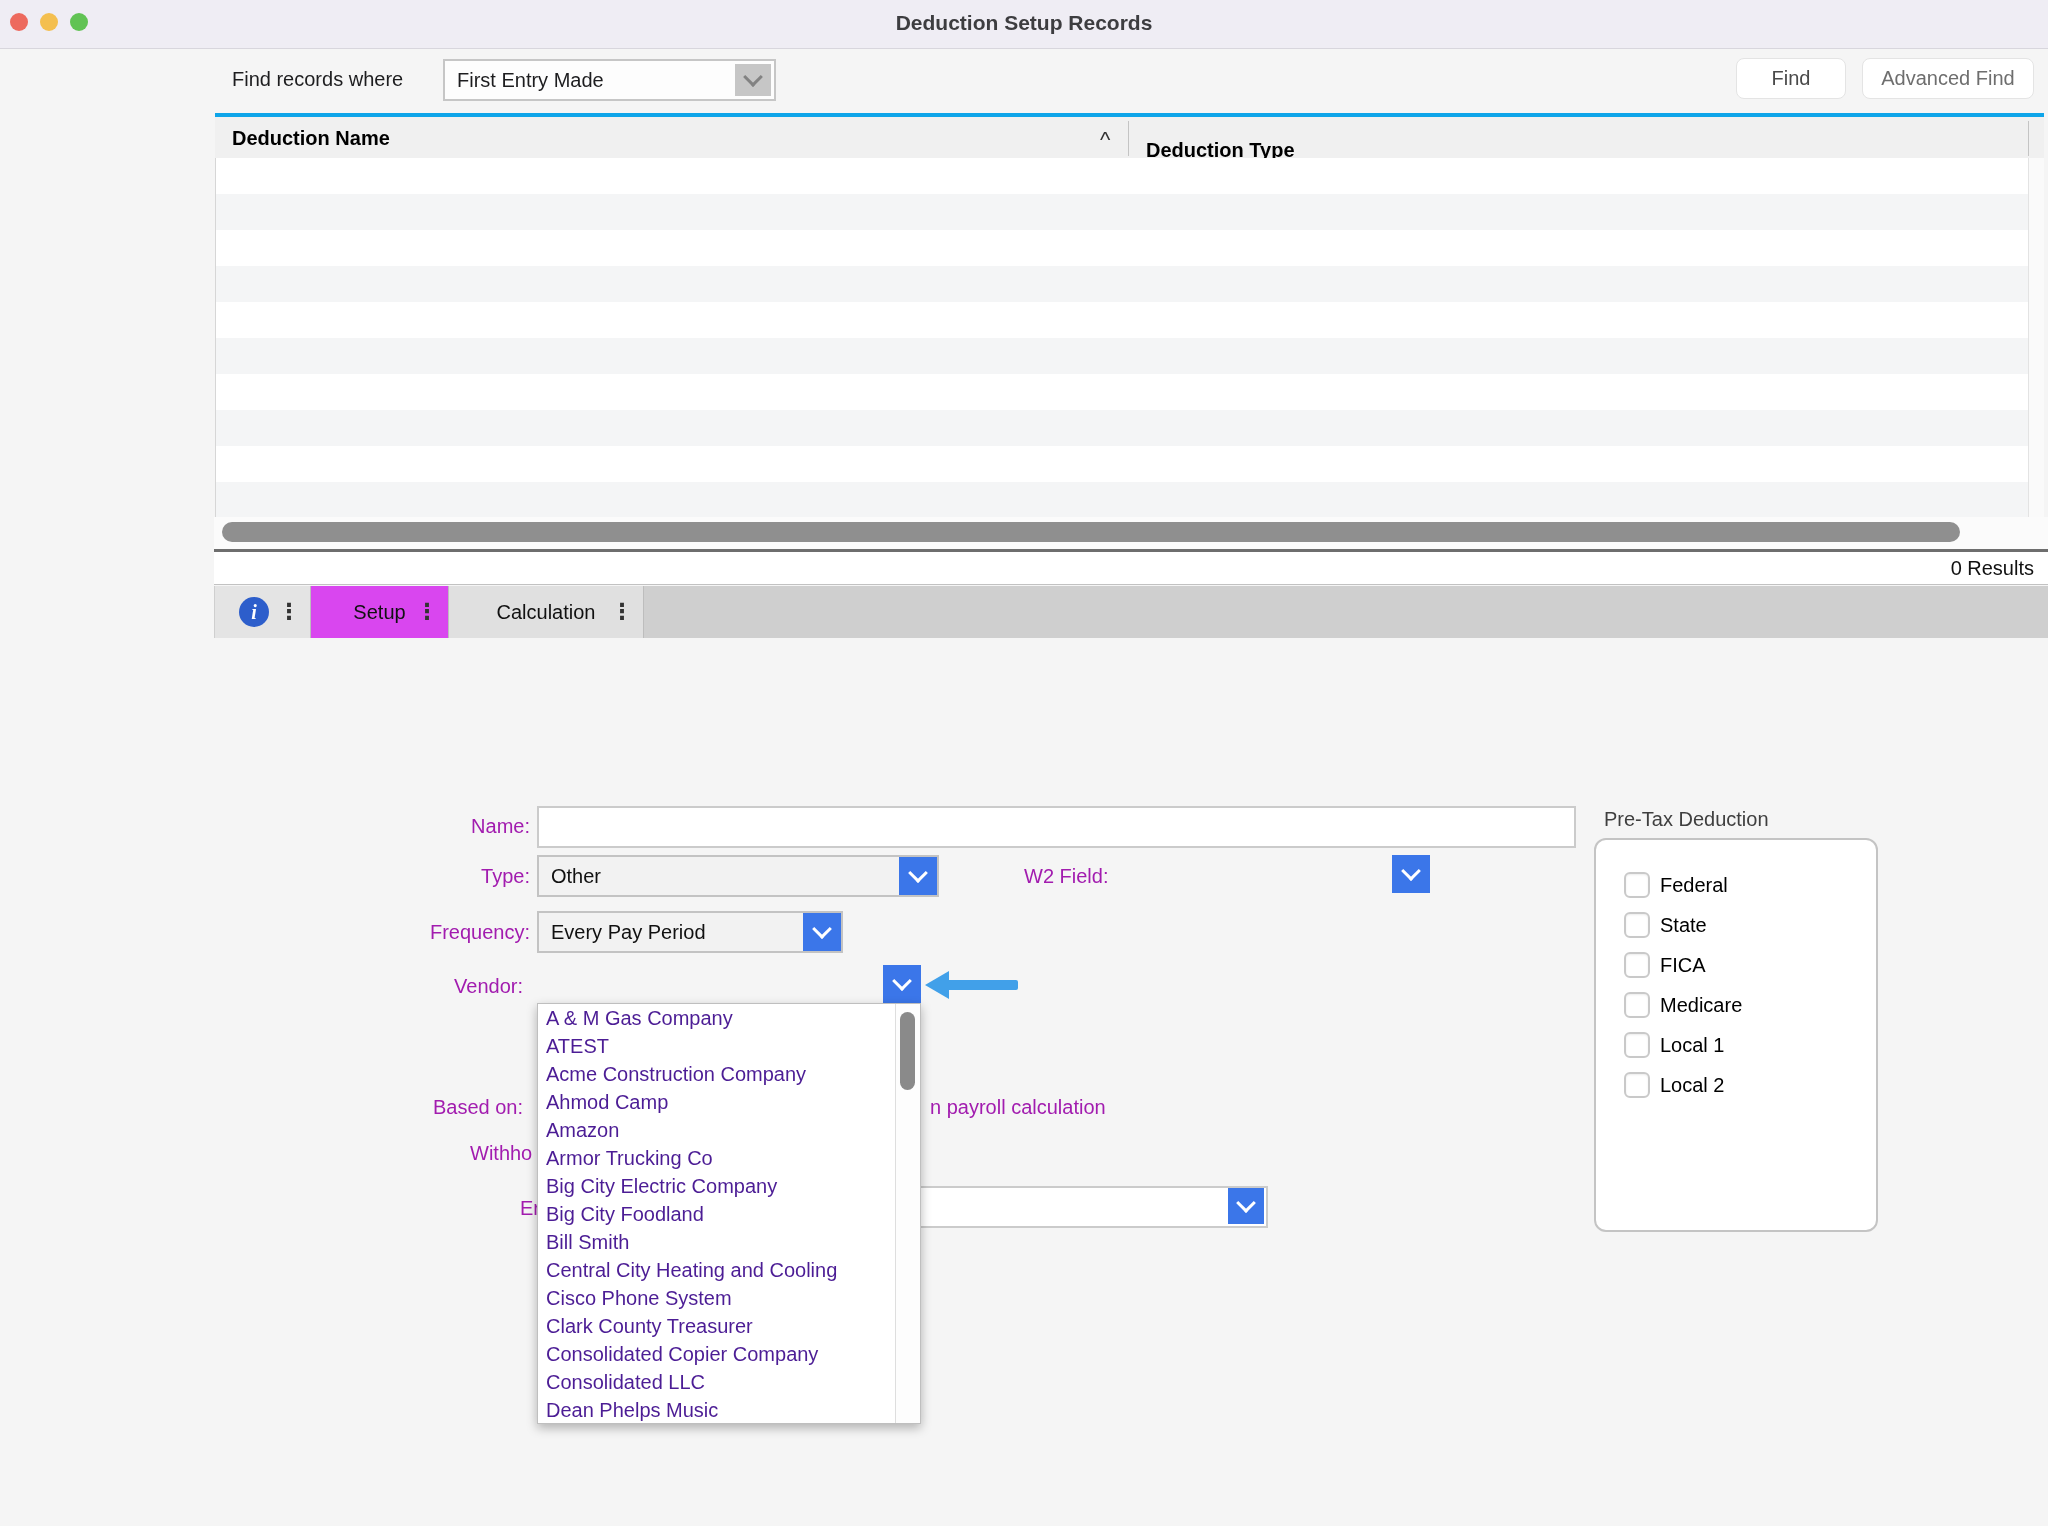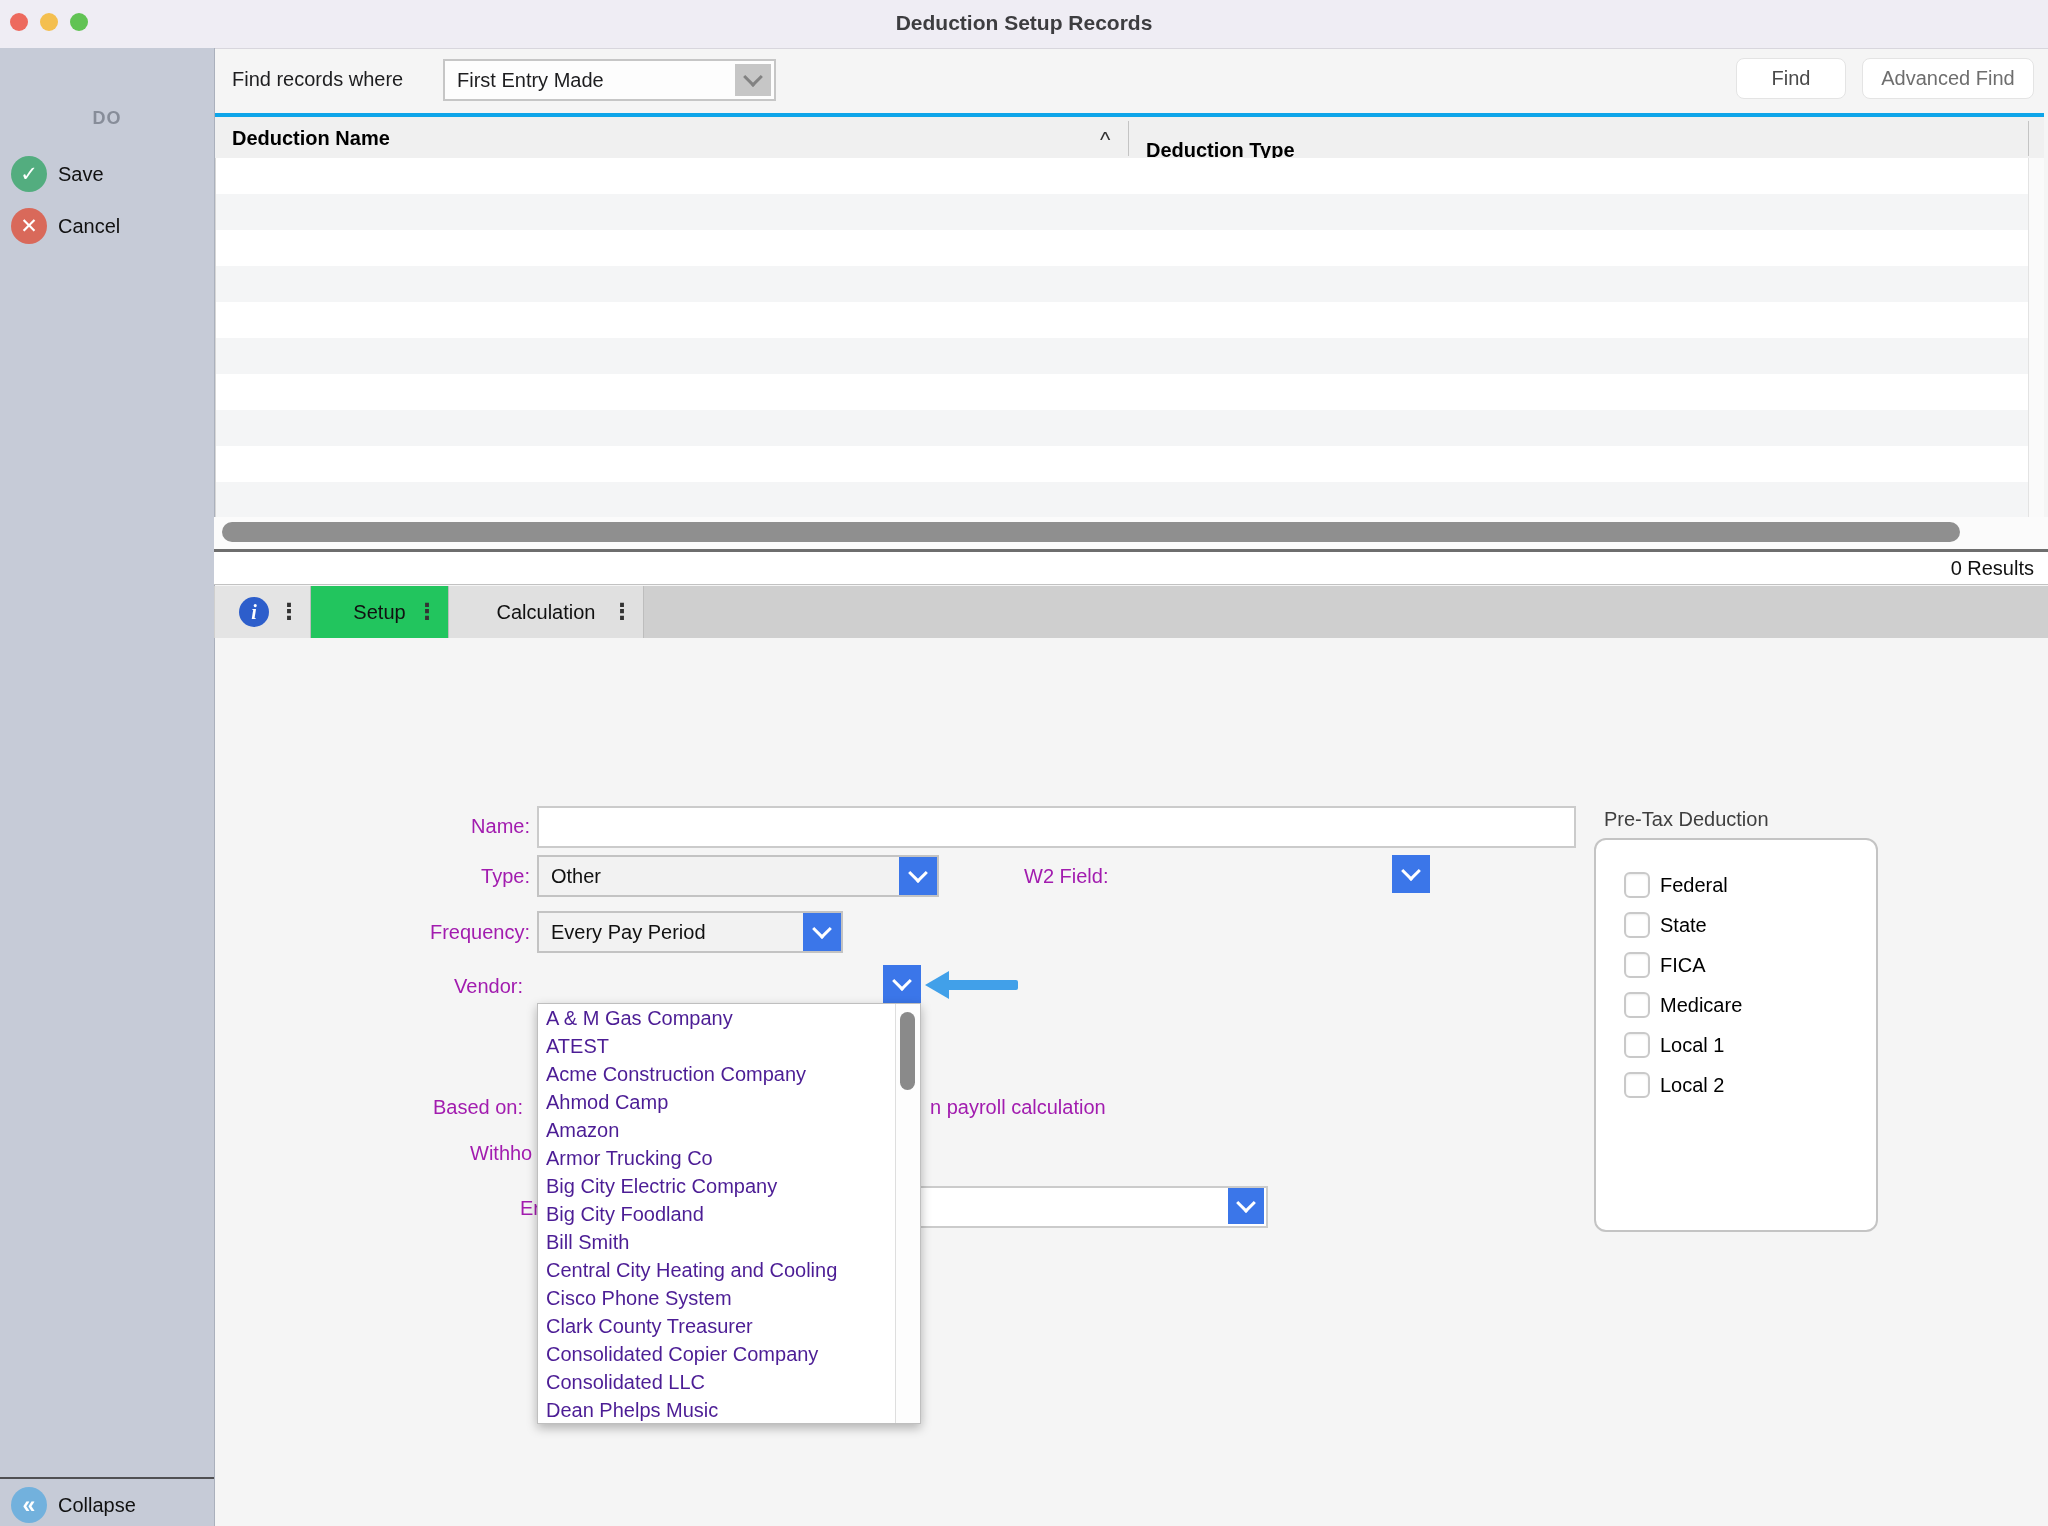--- a/index.html
+++ b/index.html
@@ -55,21 +55,21 @@
   .hscroll{left:214px;top:517px;width:1834px;height:32px;background:#fbfbfb;}
   .hthumb{position:absolute;left:8px;top:5px;width:1738px;height:20px;background:#8f8f8f;border-radius:10px;}
   .dark-line{left:214px;top:549px;width:1834px;height:3px;background:#6e6e6e;}
   .results-row{left:214px;top:552px;width:1834px;height:33px;background:#ffffff;border-bottom:1px solid #c2c2c2;box-sizing:border-box;}
   .results-label{position:absolute;right:14px;top:0;height:32px;line-height:32px;font-size:20px;color:#111;}
 
   
   .tabstrip{left:214px;top:586px;width:1834px;height:52px;background:#cfcfcf;}
   .tab{position:absolute;top:0;height:52px;border-right:1px solid #bdbdbd;box-sizing:border-box;cursor:default;}
   .tab-info{left:1px;width:96px;background:#e4e4e4;}
-  .tab-setup{left:97px;width:138px;background:#22c55e;}
+  .tab-setup{left:97px;width:138px;background:#d946ef;}
   .tab-calc{left:235px;width:195px;background:#e0e0e0;}
   .tab .lbl{position:absolute;left:0;top:0;width:100%;height:52px;line-height:52px;text-align:center;font-size:20px;color:#111;}
   .dots{position:absolute;right:10px;top:0;height:52px;line-height:52px;font-size:22px;color:#333;font-weight:bold;}
   .info-circle{position:absolute;left:24px;top:11px;width:30px;height:30px;border-radius:50%;background:#2d5ecb;
                color:#fff;text-align:center;line-height:30px;font-size:20px;font-weight:bold;font-family:"Liberation Serif","DejaVu Serif",serif;font-style:italic;}
 
   
   .flabel{position:absolute;font-size:20px;color:#a21caf;text-align:right;}
   .input{position:absolute;background:#ffffff;border:2px solid #cbcbcb;box-sizing:border-box;}
   .select{position:absolute;background:#f2f2f2;border:2px solid #c3c3c3;box-sizing:border-box;}
@@ -104,40 +104,20 @@
 
 <div id="screen">
 
   <div class="abs titlebar">
     <div class="tl red"></div>
     <div class="tl yellow"></div>
     <div class="tl green"></div>
     <div class="win-title">Deduction Setup Records</div>
   </div>
 
-  <div class="abs sidebar">
-    <div class="sb-heading">DO</div>
-
-    <div class="sb-row" style="top:108px;">
-      <span class="sb-circle" style="background:#53ad7f;">✓</span>
-      <span class="sb-label">Save</span>
-    </div>
-
-    <div class="sb-row" style="top:160px;">
-      <span class="sb-circle" style="background:#d9695a;">✕</span>
-      <span class="sb-label">Cancel</span>
-    </div>
-
-    <div class="sb-divider"></div>
-
-    <div class="sb-row collapse-row">
-      <span class="sb-circle" style="background:#72b1dd;font-size:23px;">«</span>
-      <span class="sb-label">Collapse</span>
-    </div>
-  </div>
 
   <div class="abs find-label">Find records where</div>
   <div class="abs find-select">
     <span class="val">First Entry Made</span>
     <span class="gray-btn">
       <span class="chev gray"></span>
     </span>
   </div>
   <div class="abs top-btn btn-find">Find</div>
   <div class="abs top-btn btn-advfind">Advanced Find</div>

